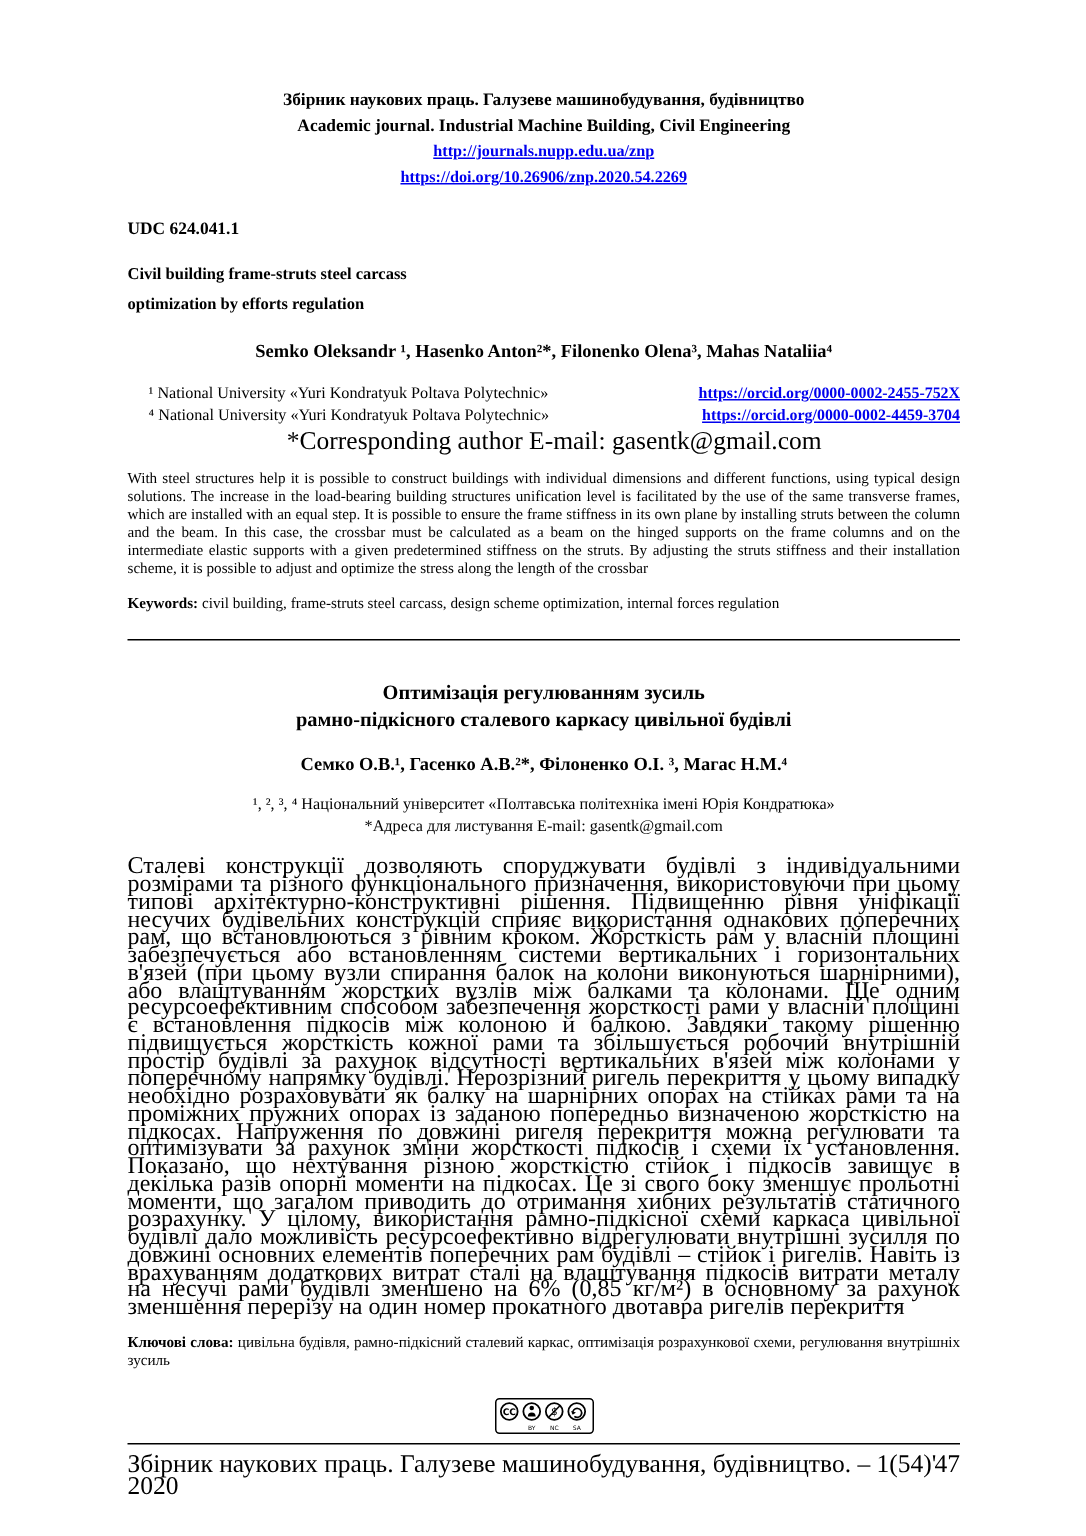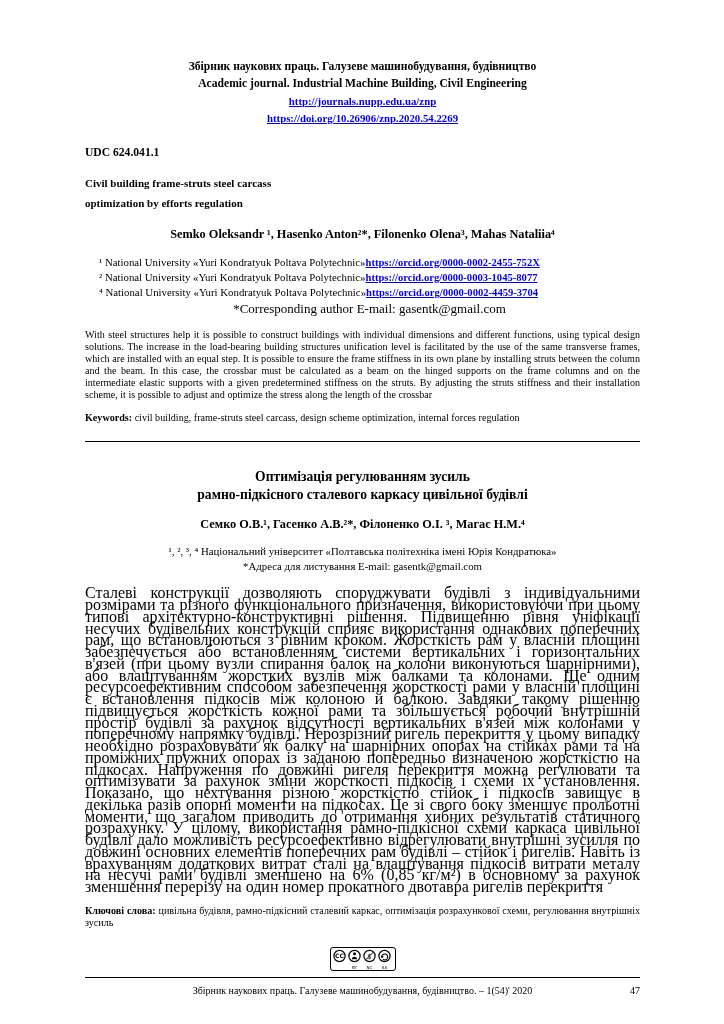--- a/index.html
+++ b/index.html
@@ -29,24 +29,24 @@
   .jh-link-line .link { font-size: 10.8px; }
   
   .udc { font-weight: bold; font-size: 11.6px; margin-top: 20px; }
   
   .en-title {
     font-weight: bold; font-size: 11px;
     line-height: 20px; margin-top: 14px;
   }
   .authors { text-align: center; font-weight: bold; font-size: 12.3px; margin-top: 14px; }
   .affiliations { margin-top: 13px; padding-left: 14px; }
-  .affil-row { display: flex; align-items: baseline; line-height: 15px; }
+  .affil-row { display: flex; justify-content: space-between; align-items: baseline; line-height: 15px; }
   .affil-text { font-size: 10.8px; }
   .affil-link { font-size: 10.6px; }
-  .corresponding { text-align: center; font-size: 13px; line-height: 15px; margin-top: 1px; }
+  .corresponding { text-align: center; font-size: 17px; line-height: 15px; margin-top: 1px; }
   .abstract {
     font-size: 10.1px; line-height: 11.9px; text-align: justify; margin-top: 13px;
   }
   .keywords { font-size: 10.1px; line-height: 11.9px; text-align: justify; margin-top: 12px; }
   .kw-label { font-weight: bold; }
   .rule { border: none; border-top: 1px solid #000; margin-top: 17px; }
   
   .uk-title {
     text-align: center; font-weight: bold; font-size: 13.6px;
     line-height: 18px; margin-top: 26px;
@@ -57,21 +57,21 @@
     font-size: 16px; line-height: 11.75px; text-align: justify; margin-top: 13px;
   }
   
   .cc-wrap { text-align: center; margin-top: 18px; }
   .cc-badge { display: inline-block; }
   
   .page-footer {
     position: absolute; left: 85px; right: 84px; bottom: 26px;
   }
   .footer-rule { border: none; border-top: 1.4px solid #000; margin-bottom: 5px; }
-  .footer-row { position: relative; text-align: center; font-size: 10px; line-height: 15px; }
+  .footer-row { position: relative; text-align: left; font-size: 17px; line-height: 15px; }
   .footer-page { position: absolute; right: 0; top: 0; }
 </style>
 </head>
 <body>
 
 <div class="page">
 
   <header class="journal-header">
     <div class="jh-line">Збірник наукових праць. Галузеве машинобудування, будівництво</div>
     <div class="jh-line">Academic journal. Industrial Machine Building, Civil Engineering</div>
@@ -89,24 +89,20 @@
     <span>Civil building frame-struts steel carcass</span><br>
     <span>optimization by efforts regulation</span>
   </h1>
 
   <p class="authors">Semko Oleksandr ¹, Hasenko Anton²*, Filonenko Olena³, Mahas Nataliia⁴</p>
 
   <div class="affiliations">
     <div class="affil-row">
       <span class="affil-text">¹ National University «Yuri Kondratyuk Poltava Polytechnic»</span>
       <a class="link affil-link" href="#">https://orcid.org/0000-0002-2455-752X</a>
-    </div>
-    <div class="affil-row">
-      <span class="affil-text">² National University «Yuri Kondratyuk Poltava Polytechnic»</span>
-      <a class="link affil-link" href="#">https://orcid.org/0000-0003-1045-8077</a>
     </div>
     <div class="affil-row">
       <span class="affil-text">⁴ National University «Yuri Kondratyuk Poltava Polytechnic»</span>
       <a class="link affil-link" href="#">https://orcid.org/0000-0002-4459-3704</a>
     </div>
     <div class="corresponding">*Corresponding author E-mail: gasentk@gmail.com</div>
   </div>
 
   <p class="abstract">With steel structures help it is possible to construct buildings with individual dimensions and different functions, using typical design solutions. The increase in the load-bearing building structures unification level is facilitated by the use of the same transverse frames, which are installed with an equal step. It is possible to ensure the frame stiffness in its own plane by installing struts between the column and the beam. In this case, the crossbar must be calculated as a beam on the hinged supports on the frame columns and on the intermediate elastic supports with a given predetermined stiffness on the struts. By adjusting the struts stiffness and their installation scheme, it is possible to adjust and optimize the stress along the length of the crossbar</p>
 

